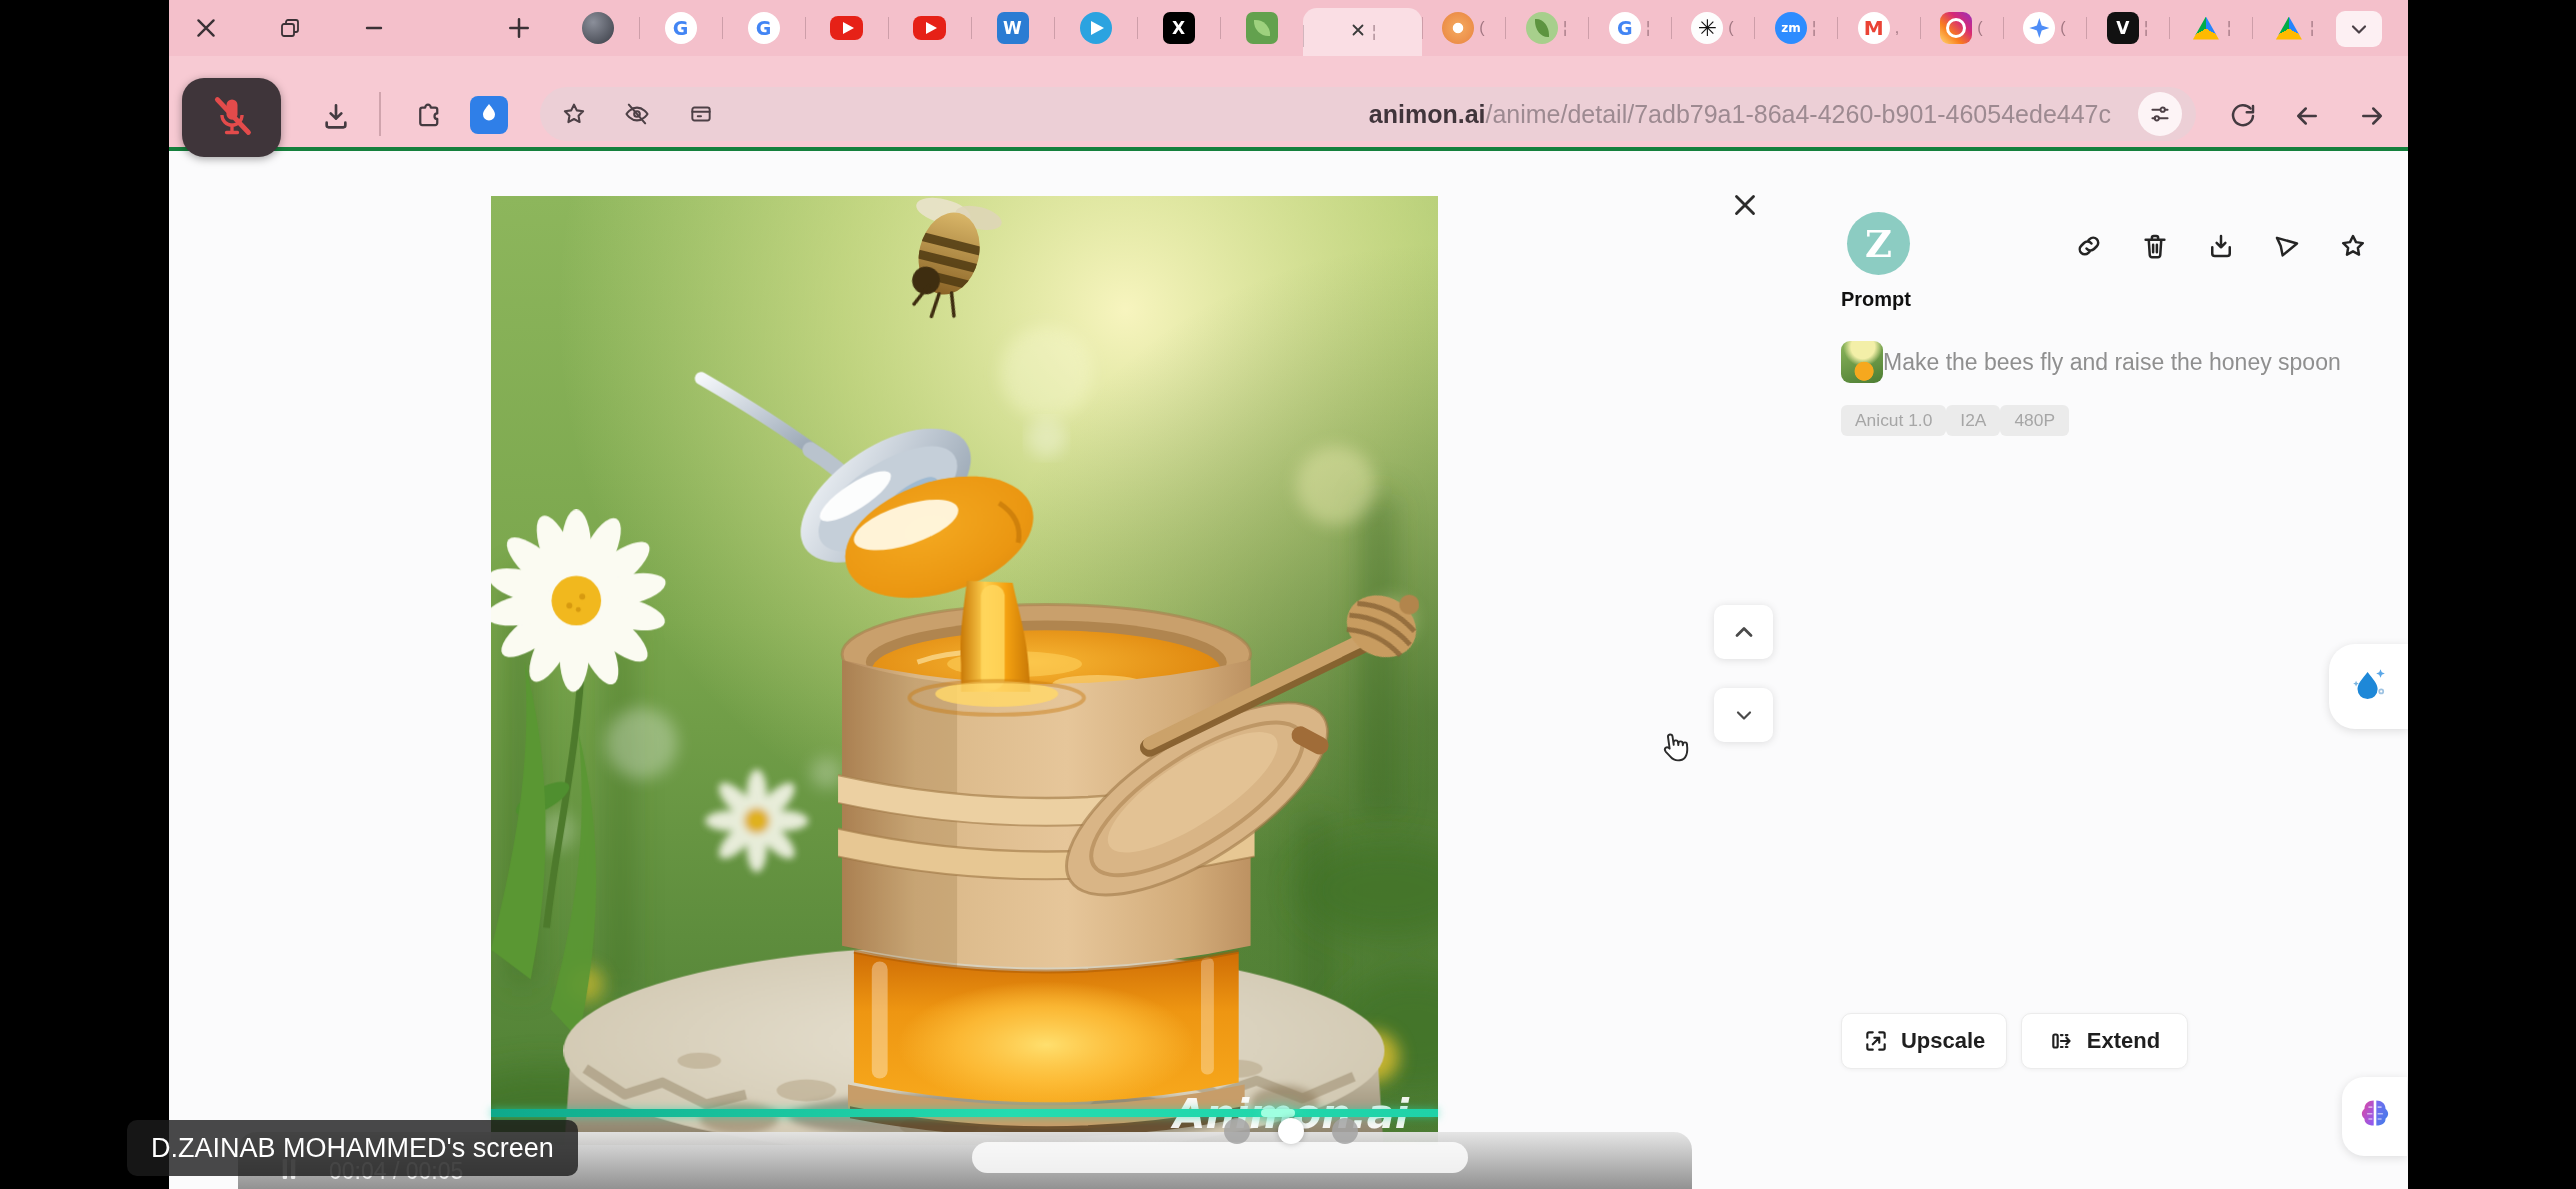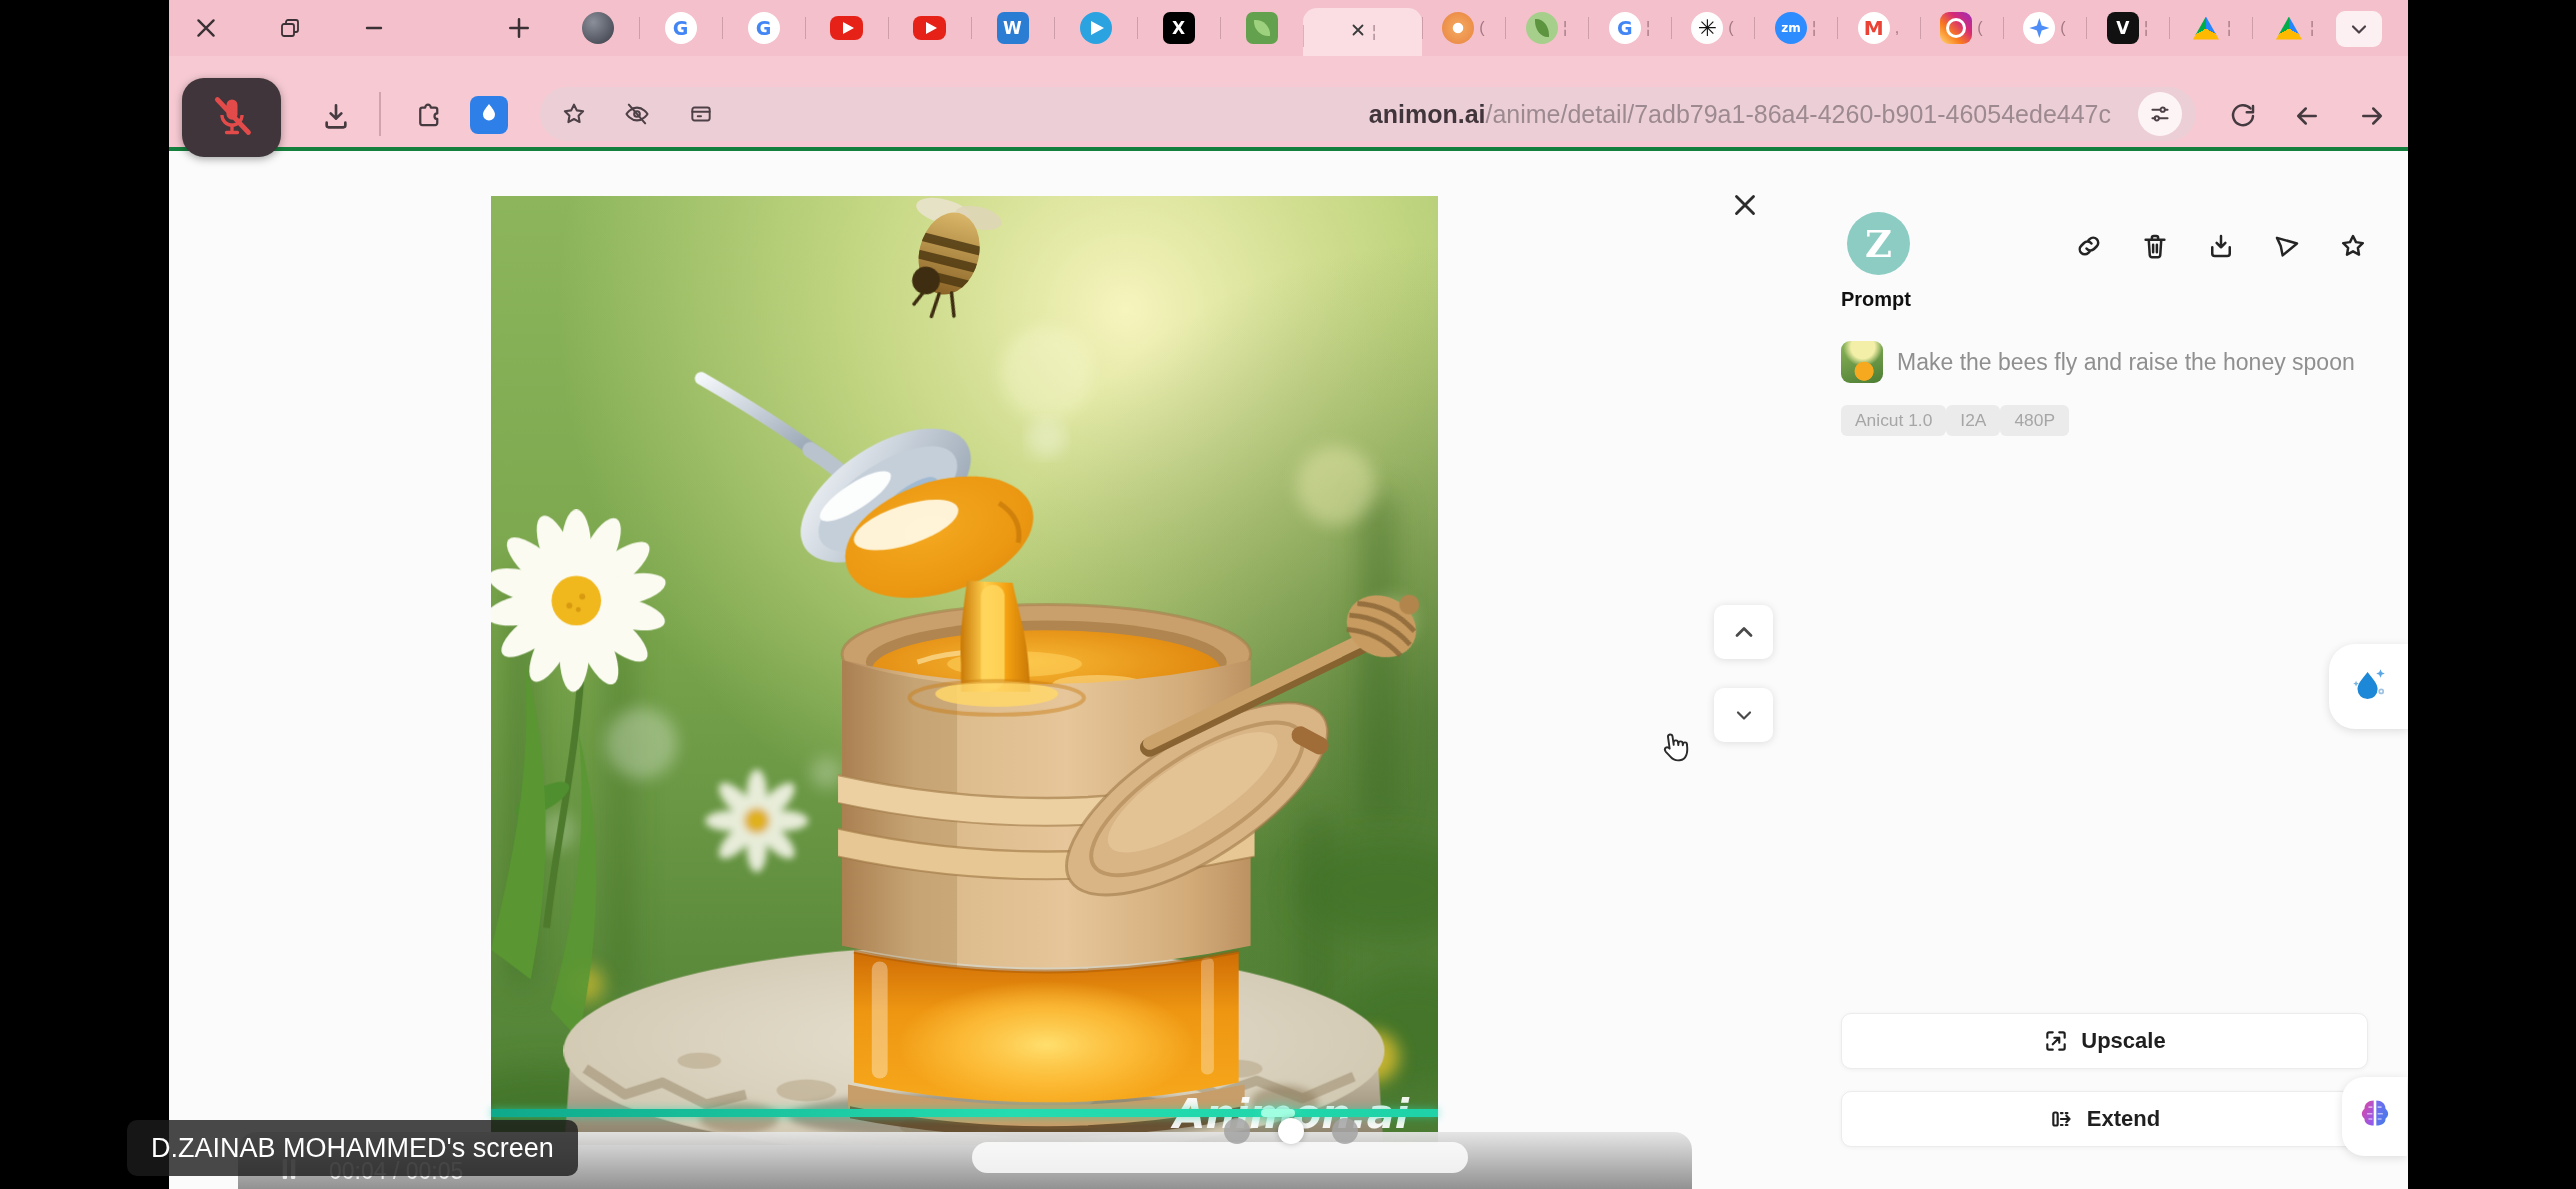--- a/index.html
+++ b/index.html
@@ -67,24 +67,24 @@
 
 .avatar{position:absolute;left:1678px;top:212px;width:63px;height:63px;border-radius:50%;background:var(--avatar,#8cccc2);color:#fff;display:flex;align-items:center;justify-content:center;font:700 37px "DejaVu Serif",serif}
 .actions{position:absolute;left:1900px;top:226px;display:flex;gap:26px;color:#242424}
 .actions span{width:40px;height:40px;display:flex;align-items:center;justify-content:center}
 .prompt-h{position:absolute;left:1672px;top:288px;font-size:20px;font-weight:700;color:#101010}
 .prompt-row{position:absolute;left:1672px;top:341px;display:flex;align-items:center}
 .mini-thumb{width:42px;height:42px;border-radius:9px;flex:none;background:
  radial-gradient(circle at 55% 72%,#f6a81e 0 24%,transparent 26%),
  radial-gradient(circle at 52% 14%,#f3efa8 0 28%,transparent 46%),
  linear-gradient(160deg,#8db65c,#4c7d33)}
-.prompt-text{margin-left:14px;font-size:23px;color:#8f8f8f;white-space:nowrap}
+.prompt-text{font-size:23px;color:#8f8f8f;white-space:nowrap}
 .tags{position:absolute;left:1672px;top:405px;display:flex;}
 .tags span{background:#ebebeb;color:#a6a6a6;border-radius:6px;padding:5px 14px;font-size:17.4px}
-.btn-grid{position:absolute;left:1672px;top:1013px;width:527px;display:grid;grid-template-columns:1fr;gap:22px 14px}
+.btn-grid{position:absolute;left:1672px;top:1013px;width:527px;display:grid;grid-template-columns:1fr 1fr 1fr;gap:22px 14px}
 .pbtn{height:56px;background:#fff;border:1px solid #ececec;border-radius:10px;box-shadow:0 1px 4px rgba(0,0,0,.05);display:flex;align-items:center;justify-content:center;gap:12px;font-size:22px;font-weight:700;color:#1f1f1f}
 .pbtn .ic{display:flex;align-items:center;color:#1f1f1f}
 
 .float-drop{position:absolute;left:2160px;top:644px;width:79px;height:85px;background:#fff;border-radius:26px 0 0 26px;box-shadow:0 2px 10px rgba(0,0,0,.12);display:flex;align-items:center;justify-content:center;z-index:9}
 .float-brain{position:absolute;left:2173px;top:1077px;width:65px;height:79px;background:#fff;border-radius:22px 0 0 22px;box-shadow:0 2px 10px rgba(0,0,0,.12);display:flex;align-items:center;justify-content:center;z-index:9}
 
 .strip{position:absolute;left:69px;top:1132px;width:1454px;height:58px;border-radius:18px 18px 0 0;background:linear-gradient(rgba(228,228,228,.95),rgba(138,138,138,.95));z-index:5}
 .seek-pill{position:absolute;left:803px;top:1142px;width:496px;height:31px;border-radius:16px;background:rgba(255,255,255,.82);z-index:6}
 
 .pause-ic{position:absolute;left:274px;top:1154px;z-index:6;opacity:.9}

